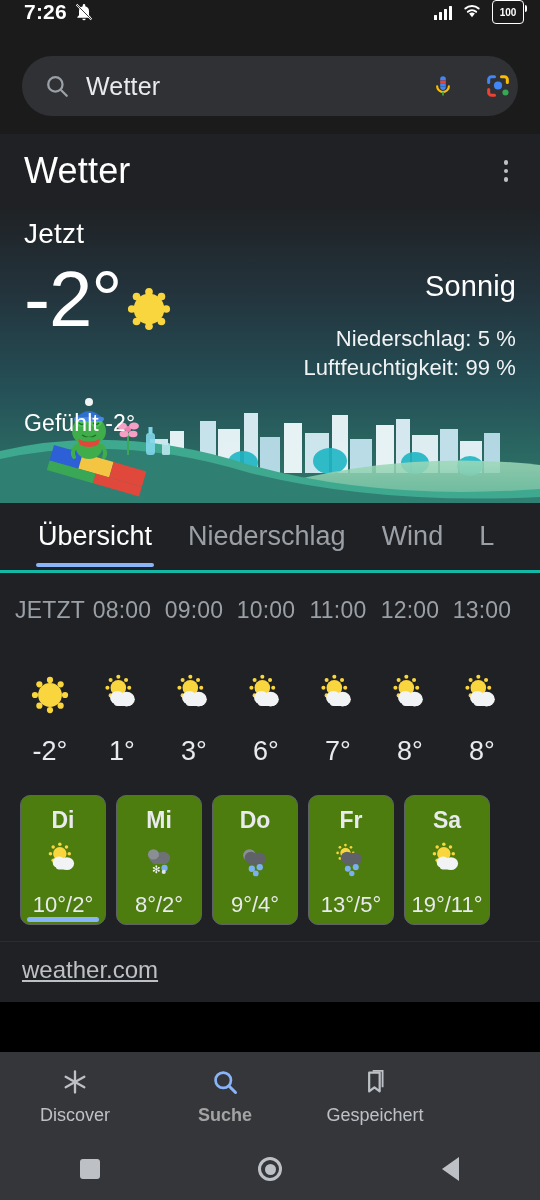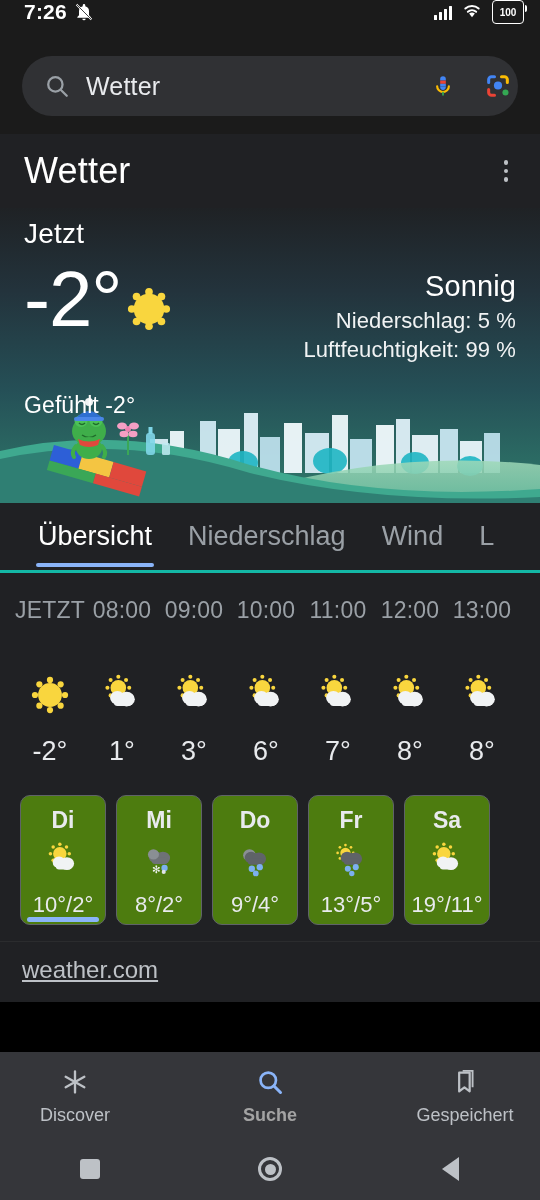--- a/index.html
+++ b/index.html
@@ -60,21 +60,21 @@
     position:relative; height:295px; overflow:hidden;
     background:linear-gradient(180deg,#1f2225 0%, #23333c 28%, #255057 62%, #2b6a63 85%, #327a6d 100%);
   }
   .hero-pad{ padding:10px 24px 0; position:relative; z-index:3;}
   .jetzt{ font-size:28px; color:#fff; font-weight:400; letter-spacing:.2px;}
   .hero-main{ display:flex; justify-content:space-between; align-items:flex-start; margin-top:14px;}
   .temp-block{ display:flex; align-items:center; gap:4px;}
   .big-temp{ font-size:78px; font-weight:400; color:#fff; line-height:.92; letter-spacing:-1px;}
   .sun-big{ width:46px;height:46px; margin-top:18px;}
   .cond-block{ text-align:right; padding-top:6px;}
-  .cond{ font-size:29px; color:#fff; margin-bottom:3px; letter-spacing:.1px;}
+  .cond{ font-size:29px; color:#fff; margin-bottom:21px; letter-spacing:.1px;}
   .cond-line{ font-size:22px; color:#f1f3f4; line-height:1.34; letter-spacing:.1px;}
   .feels{ font-size:23px; color:#fff; margin-top:27px; letter-spacing:.1px;}
 
   
   .scene{ position:absolute; left:0; right:0; bottom:0; height:110px; z-index:1;}
 
   
   .tabs{
     background:#202124; height:70px; display:flex; align-items:center;
     gap:0; padding-left:20px; position:relative; overflow:hidden;
@@ -115,21 +115,21 @@
   .dicon{ height:42px; display:flex; align-items:center; justify-content:center; margin-top:5px;}
   .dtemp{ font-size:22px; color:#e8eaed; margin-top:11px; white-space:nowrap;}
 
   
   .source{ background:#202124; padding:14px 0 18px 22px; border-top:1px solid #2b2c2e;}
   .srclink{ font-size:24px; color:#bdc1c6; text-decoration:underline; cursor:pointer;}
 
   
   .botnav{
     position:absolute; left:0; right:0; bottom:62px; height:86px;
-    background:#35363a; display:flex; align-items:center; justify-content:space-between;
+    background:#35363a; display:flex; align-items:center; justify-content:flex-start;
     padding-top:4px;
   }
   .bn{ display:flex; flex-direction:column; align-items:center; gap:5px; cursor:pointer; width:150px;}
   .bn-lbl{ font-size:18px; color:#bdc1c6;}
   .bn.active .bn-lbl{ color:#a3a3a3; font-weight:700;}
 
   
   .sysnav{
     position:absolute; left:0; right:0; bottom:0; height:62px; background:#35363a;
     display:flex; align-items:center; justify-content:space-around;

